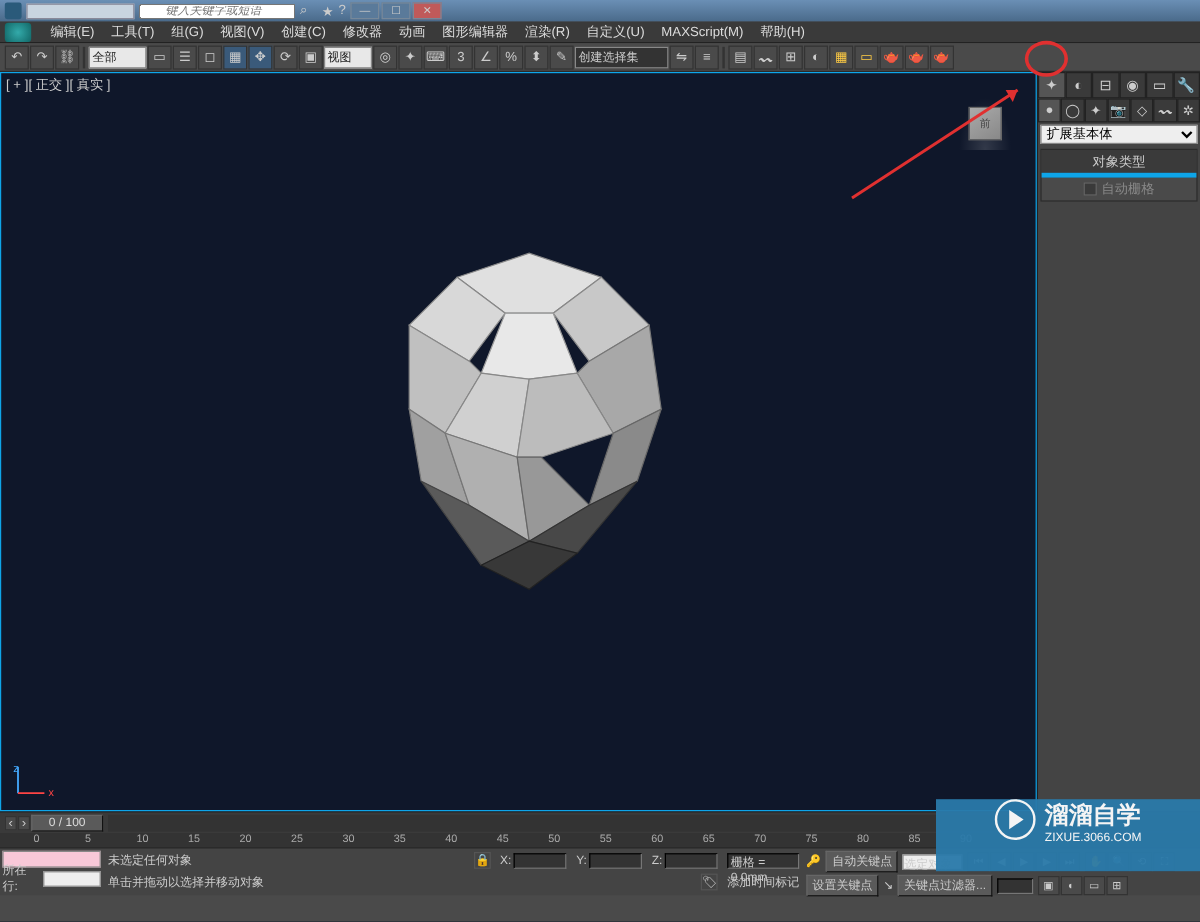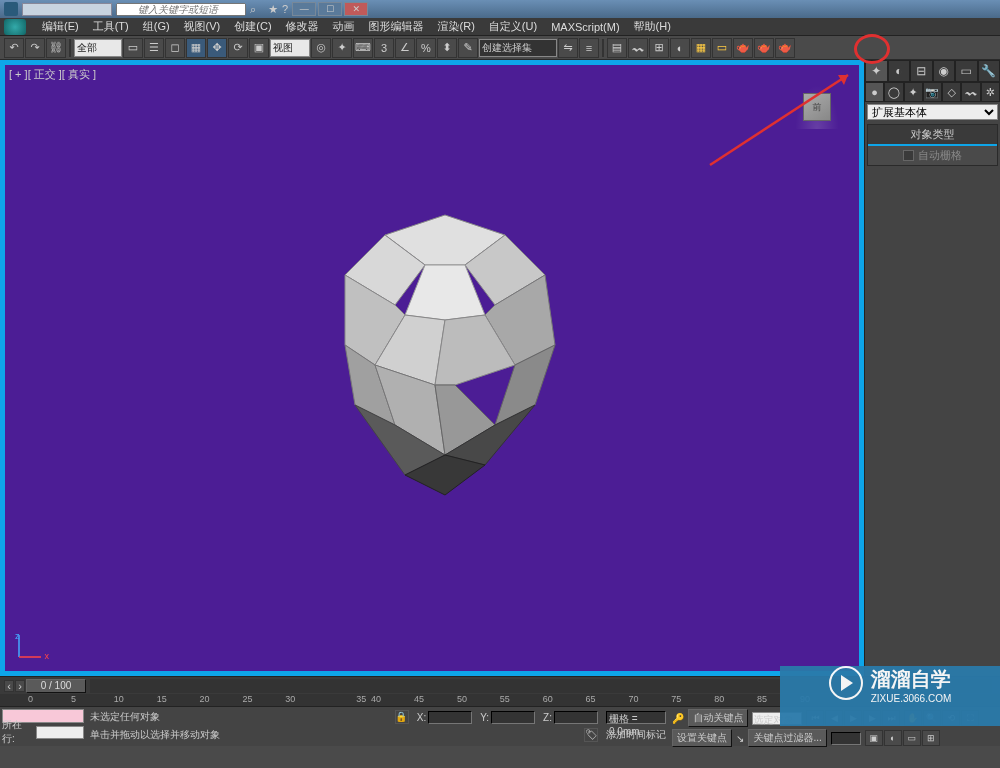--- a/index.html
+++ b/index.html
@@ -17,21 +17,21 @@
 .menubar .mitem { padding: 2px 6px; color: #ddd; cursor: pointer; }
 
 .toolbar { height: 24px; background: #4a4a4a; display: flex; align-items: center; padding: 0 4px; gap: 1px; border-bottom: 1px solid #2a2a2a; }
 .tbtn { width: 20px; height: 20px; background: #4a4a4a; border: 1px solid #333; display: flex; align-items: center; justify-content: center; cursor: pointer; font-size: 11px; }
 .tbtn.active { background: #3a5a7a; }
 .tbtn.yellow { color: #ffcc44; }
 .tdrop { height: 18px; background: #e8e8e8; border: 1px solid #888; color: #222; padding: 0 2px; display: flex; align-items: center; font-size: 10px; }
 .sep { width: 2px; height: 18px; background: #333; margin: 0 2px; }
 
 .main { display: flex; height: 616px; }
-.viewport { flex: 1; background: #4c1d95; position: relative; border: 5px solid #0ea5e9; }
+.viewport { flex: 1; background: #0f172a; position: relative; border: 1px solid #0ea5e9; }
 .viewport .vlabel { position: absolute; top: 2px; left: 4px; color: #ccc; font-size: 11px; }
 .viewport .viewcube { position: absolute; top: 20px; right: 20px; width: 44px; height: 44px; background: radial-gradient(ellipse at center bottom, rgba(255,255,255,0.15) 0%, transparent 70%); display: flex; align-items: center; justify-content: center; }
 .viewport .viewcube .cube { width: 28px; height: 28px; background: linear-gradient(145deg,#aaa,#888); border: 1px solid #666; transform: rotate(0deg); display: flex; align-items: center; justify-content: center; font-size: 9px; color: #444; }
 .viewport .axis { position: absolute; bottom: 10px; left: 10px; width: 30px; height: 30px; }
 .viewport .axis .ax { position: absolute; font-size: 9px; }
 .viewport .axis .az { color: #4af; left: 0; top: 0; }
 .viewport .axis .ax2 { color: #f44; right: -4px; bottom: 0; }
 
 
 .mesh { position: absolute; left: 280px; top: 140px; width: 320px; height: 300px; }
@@ -44,21 +44,21 @@
 .cmdpanel { width: 136px; background: #444; border-left: 1px solid #222; display: flex; flex-direction: column; }
 .cmdpanel .tabs { display: flex; height: 22px; background: #3a3a3a; }
 .cmdpanel .tabs .tab { flex: 1; border: 1px solid #222; display: flex; align-items: center; justify-content: center; cursor: pointer; font-size: 12px; }
 .cmdpanel .tabs .tab.active { background: #555; }
 .cmdpanel .subtabs { display: flex; height: 20px; background: #3a3a3a; }
 .cmdpanel .subtabs .stab { flex: 1; border: 1px solid #222; cursor: pointer; display: flex; align-items: center; justify-content: center; font-size: 11px; }
 .cmdpanel .subtabs .stab.active { background: #555; }
 .cmdpanel .category { margin: 2px; }
 .cmdpanel .category select { width: 100%; background: #eee; border: 1px solid #888; font-size: 11px; }
 .cmdpanel .rollout { margin: 2px; border: 1px solid #2a2a2a; background: #4a4a4a; }
-.cmdpanel .rollout-title { text-align: center; background: #3a3a3a; padding: 2px; border-bottom: 2px solid #0ea5e9; font-size: 11px; }
+.cmdpanel .rollout-title { text-align: center; background: #3a3a3a; padding: 2px; border-bottom: 4px solid #0ea5e9; font-size: 11px; }
 .cmdpanel .chk { display: flex; align-items: center; justify-content: center; padding: 2px; gap: 4px; font-size: 11px; color: #888; }
 .cmdpanel .btngrid { display: grid; grid-template-columns: 1fr 1fr; gap: 1px; padding: 1px; }
 .cmdpanel .objbtn { background: #5a5a5a; border: 1px outset #6a6a6a; padding: 3px 0; text-align: center; font-size: 11px; cursor: pointer; color: #ddd; }
 .cmdpanel .objbtn.single { grid-column: 1 / 2; }
 .cmdpanel .namecolor { padding: 4px; display: flex; gap: 2px; }
 .cmdpanel .namecolor input { flex: 1; background: #333; border: 1px inset #222; height: 16px; }
 
 .timeline { height: 18px; background: #3a3a3a; display: flex; align-items: center; gap: 0; border-top: 1px solid #222; padding: 0 4px; }
 .timeline .slider-frame { width: 60px; height: 14px; background: #5a5a5a; border: 1px outset #666; font-size: 10px; text-align: center; color: #ddd; }
 .timeline .track { flex: 1; height: 14px; background: #333; margin: 0 4px; }
@@ -250,21 +250,21 @@
 
 <div class="ruler">
   <div class="ticks" id="tickholder">
       <span class="tick" style="left: 0%;">0</span>
       <span class="tick" style="left: 5.55556%;">5</span>
       <span class="tick" style="left: 11.1111%;">10</span>
       <span class="tick" style="left: 16.6667%;">15</span>
       <span class="tick" style="left: 22.2222%;">20</span>
       <span class="tick" style="left: 27.7778%;">25</span>
       <span class="tick" style="left: 33.3333%;">30</span>
-      <span class="tick" style="left: 38.8889%; margin-left: 28px;">35</span>
+      <span class="tick" style="left: 38.8889%;">35</span>
       <span class="tick" style="left: 44.4444%;">40</span>
       <span class="tick" style="left: 50%;">45</span>
       <span class="tick" style="left: 55.5556%;">50</span>
       <span class="tick" style="left: 61.1111%;">55</span>
       <span class="tick" style="left: 66.6667%;">60</span>
       <span class="tick" style="left: 72.2222%;">65</span>
       <span class="tick" style="left: 77.7778%;">70</span>
       <span class="tick" style="left: 83.3333%;">75</span>
       <span class="tick" style="left: 88.8889%;">80</span>
       <span class="tick" style="left: 94.4444%;">85</span>

